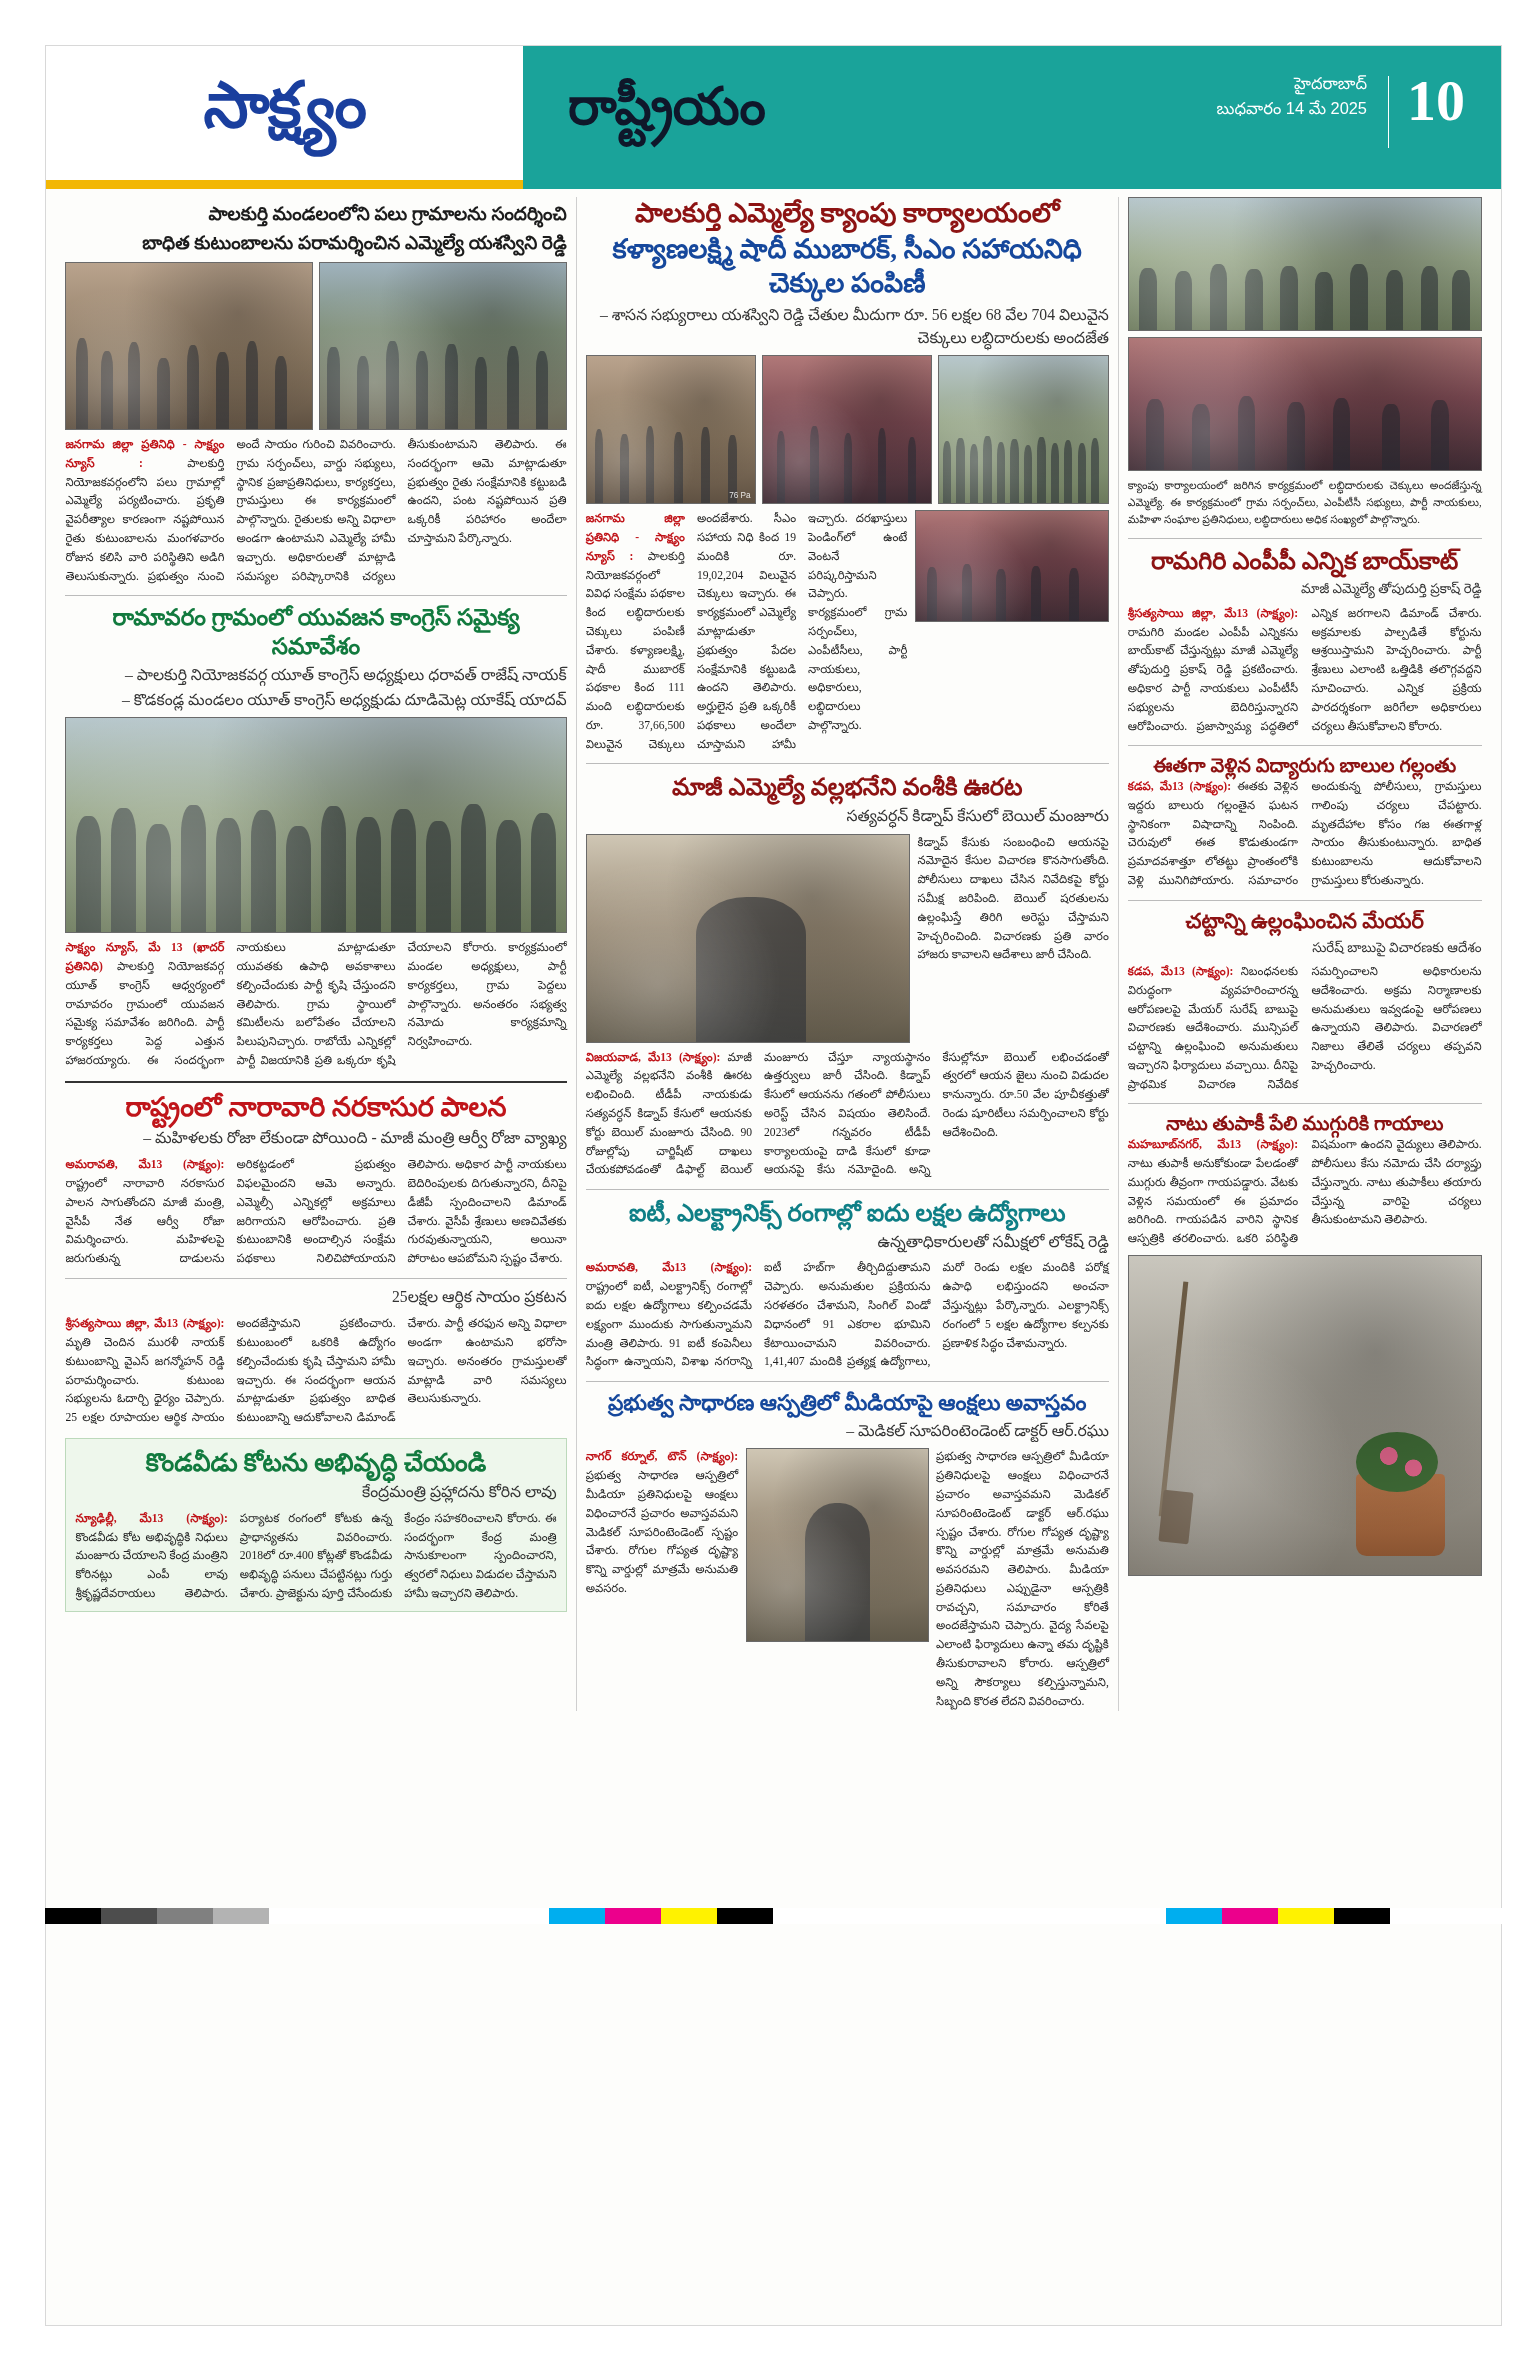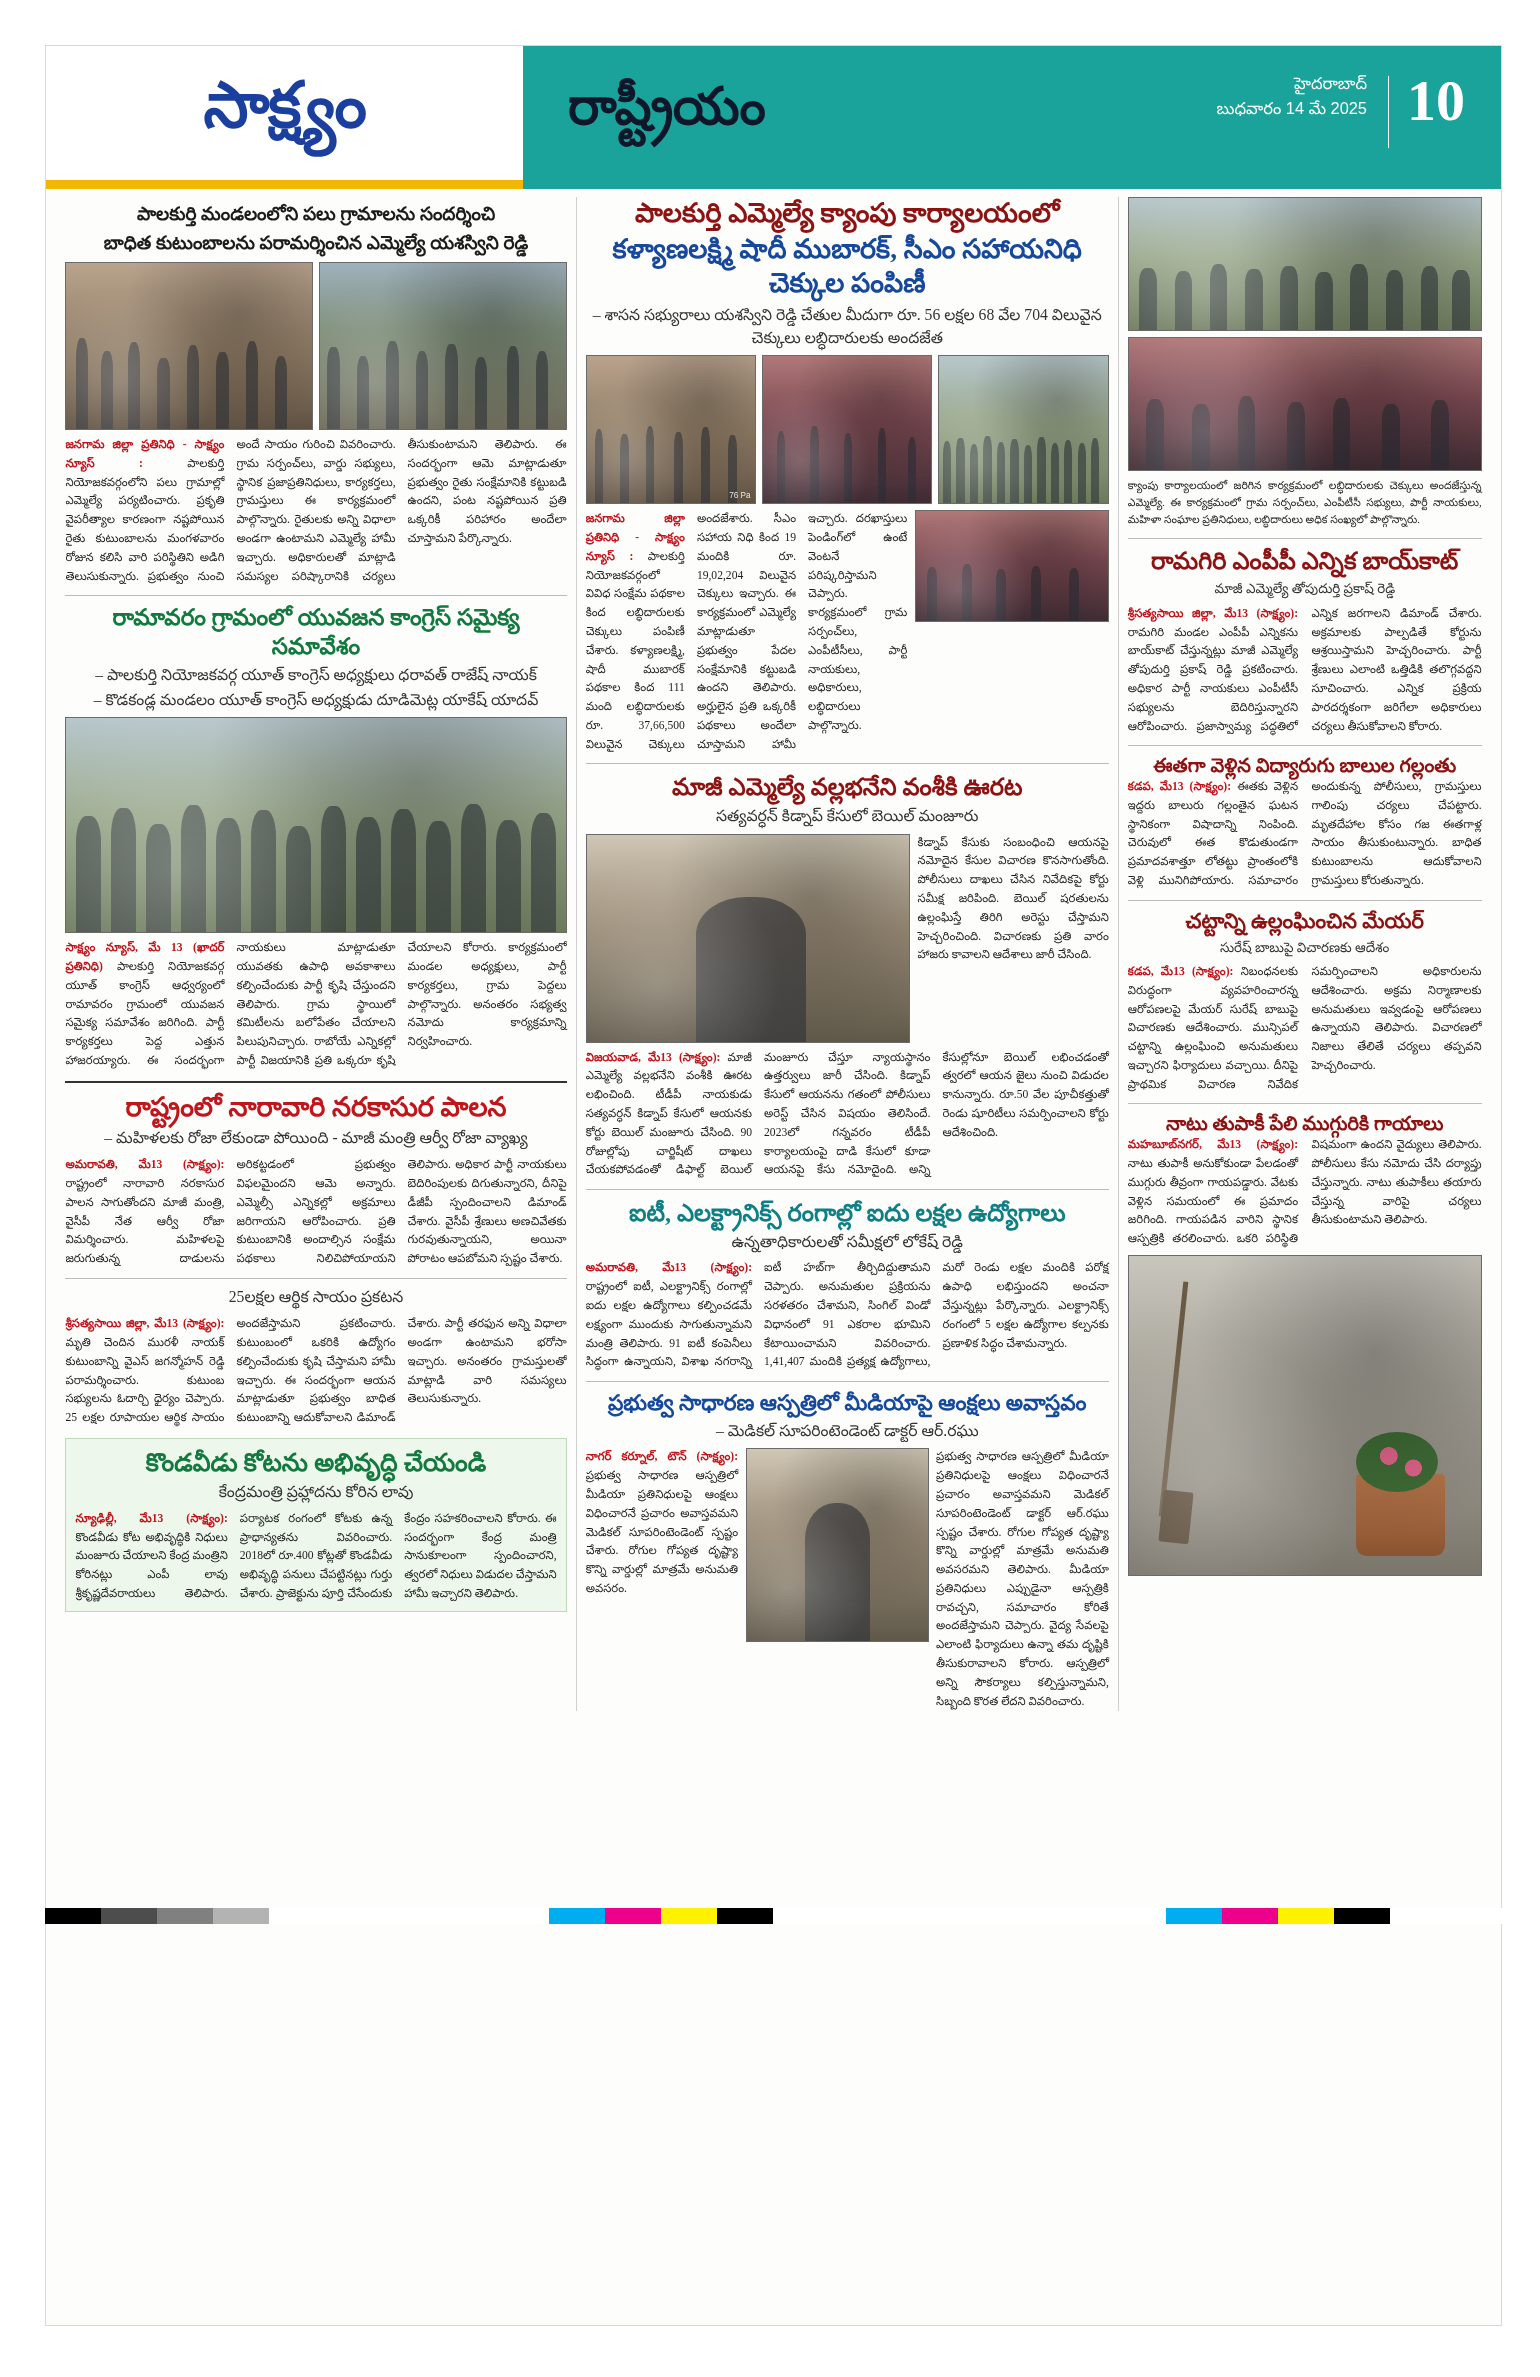--- a/index.html
+++ b/index.html
@@ -98,30 +98,30 @@
   .col-3 { width: 373px; }
 
   
   .hl {
     font-family: "Liberation Serif", serif;
     font-weight: 700;
     color: #111;
     line-height: 1.25;
     text-align: center;
   }
-  .hl-lead { font-size: 18.6px; color:#1c1c1c; margin: 4.5px 0 6px; text-align:center; line-height:1.4;}
+  .hl-lead { font-size: 18.6px; color:#1c1c1c; margin: 4.5px 0 6px; text-align:right; line-height:1.4;}
   .hl-green { color: #127a3e; }
   .hl-red { color: #c0151a; }
   .hl-blue { color: #16489c; }
   .hl-teal { color: #0f7f86; }
   .hl-maroon { color: #8d1313; }
 
   .sub {
     font-size: 15.7px;
-    text-align:center;
+    text-align:right;
     color:#333;
     margin: 3px 0 6px;
     line-height: 1.45;
     font-family:"Liberation Serif", serif;
   }
 
   .rule-thin { border-top: 0.7px solid #bbb; margin: 9px 0 7.5px; }
   .rule-thick { border-top: 2.2px solid #333; margin: 10.4px 0 7.5px; }
 
   

